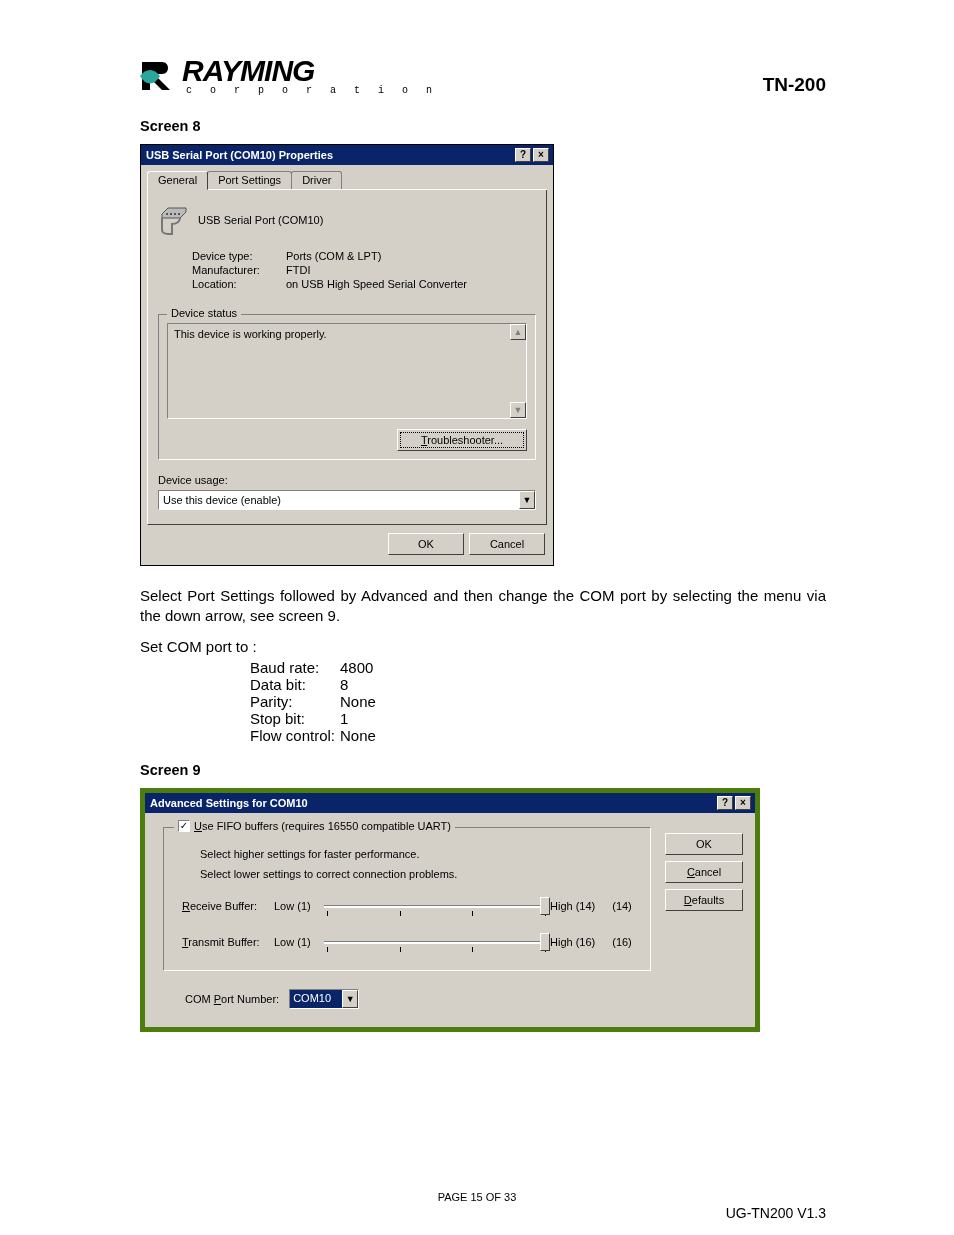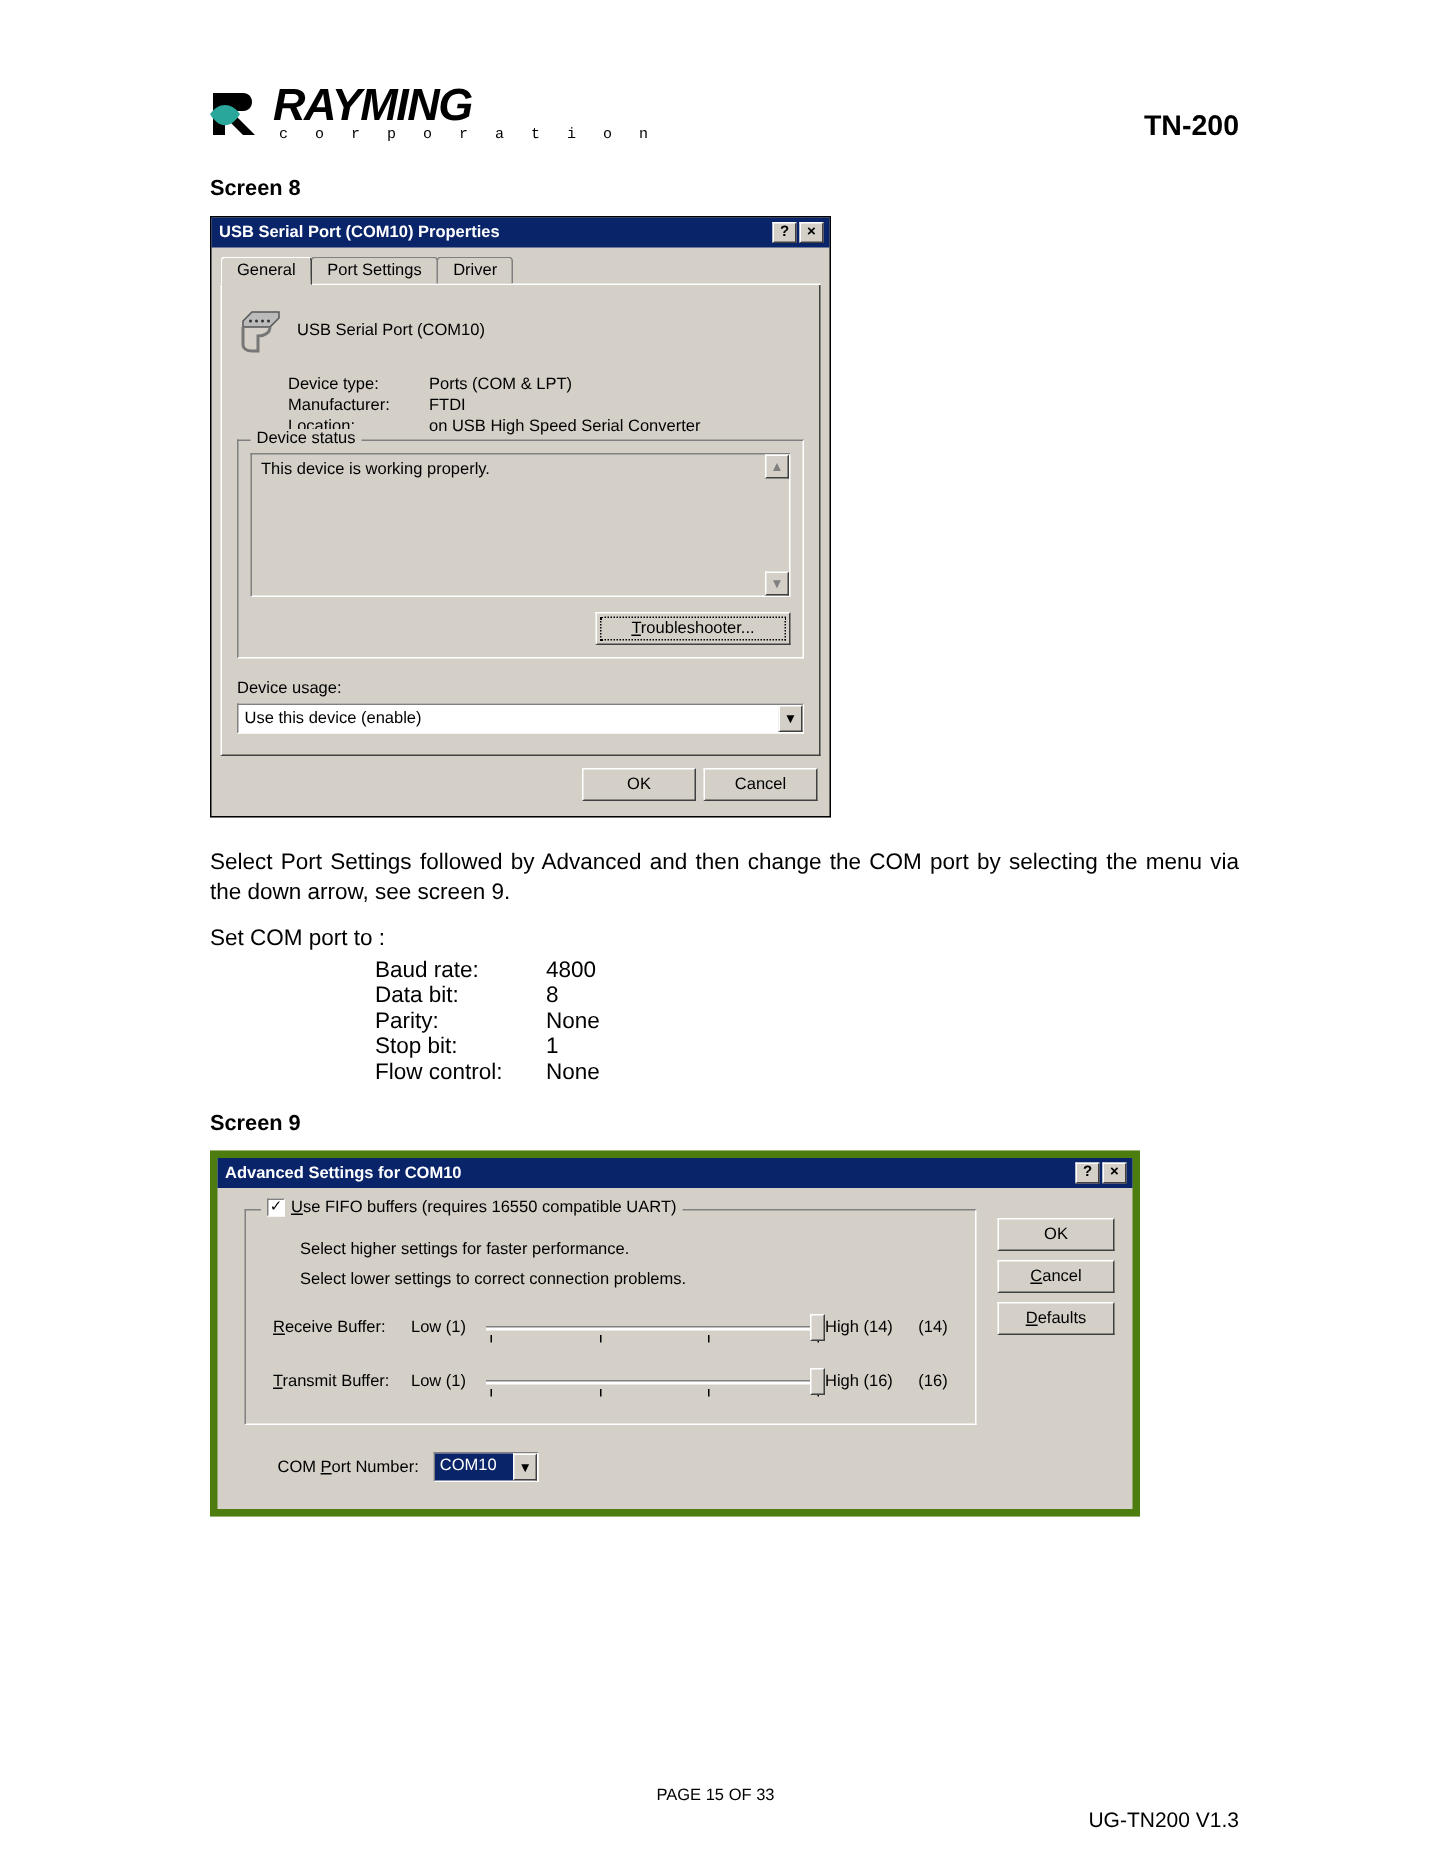--- a/index.html
+++ b/index.html
@@ -119,21 +119,21 @@
     width: 32px; height: 32px;
     display: inline-block;
   }
   .kv { display: flex; font-size: 11px; margin: 2px 0 2px 34px; }
   .kv .k { width: 94px; }
   .fieldset {
     border: 1px solid #808080;
     border-right-color: #fff;
     border-bottom-color: #fff;
     padding: 8px;
-    margin-top: 3px;
+    margin-top: 24px;
     position: relative;
   }
   .fieldset .legend {
     position: absolute;
     top: -8px; left: 8px;
     background: #d4d0c8;
     padding: 0 4px;
     font-size: 11px;
   }
   .status-box {
@@ -186,21 +186,21 @@
     text-align: center; font-size: 9px; line-height: 16px;
   }
   .footer-btns {
     display: flex; justify-content: flex-end;
     padding: 8px 2px 2px;
     gap: 5px;
   }
 
   .body-text { font-size: 15px; line-height: 1.35; margin: 10px 0; text-align: justify;}
   .com-settings { margin-left: 110px; font-size: 15px; }
-  .com-settings .row { display: flex; gap: 24px; }
+  .com-settings .row { display: flex; }
   .com-settings .row .k { width: 90px; }
 
   
   .dlg2 {
     border: 5px solid #4d7c0f;
     background: #d4d0c8;
     width: 620px;
     font-family: Tahoma, Arial, sans-serif;
     font-size: 11px;
   }

